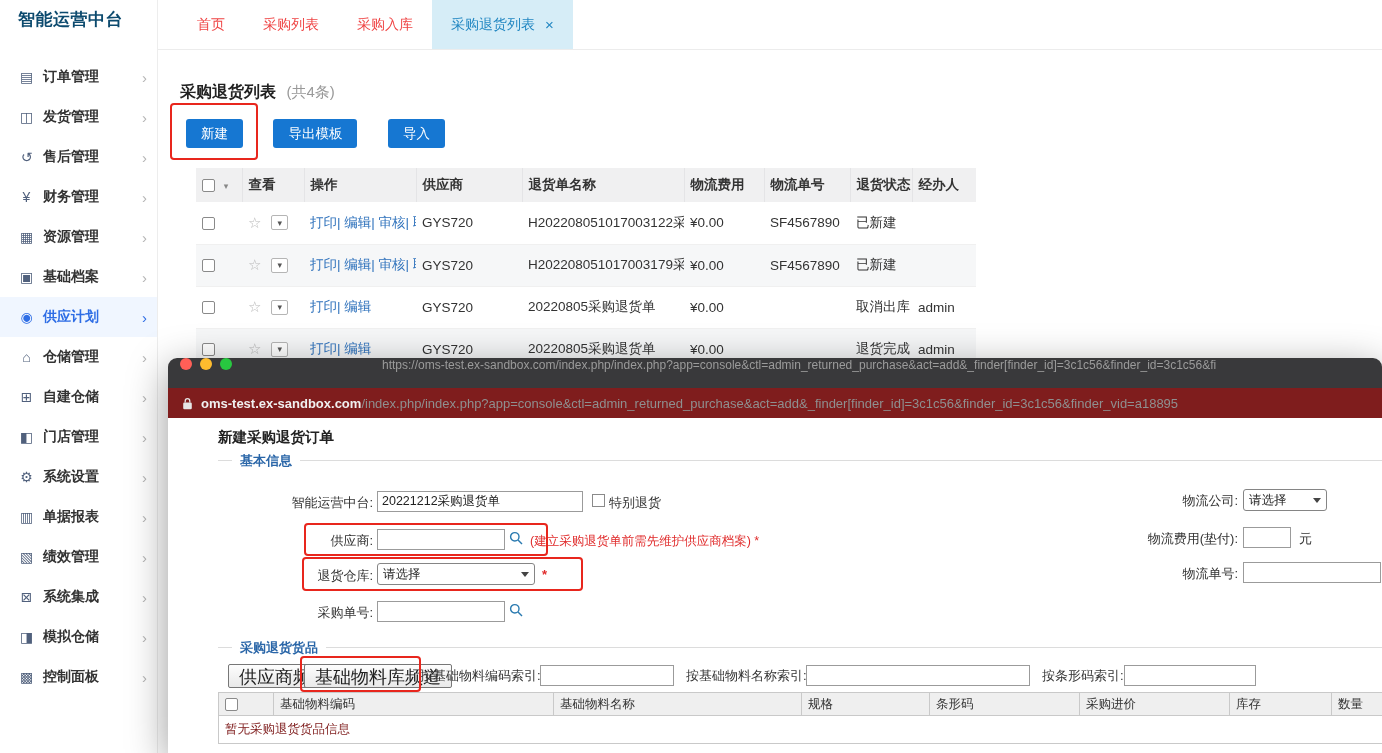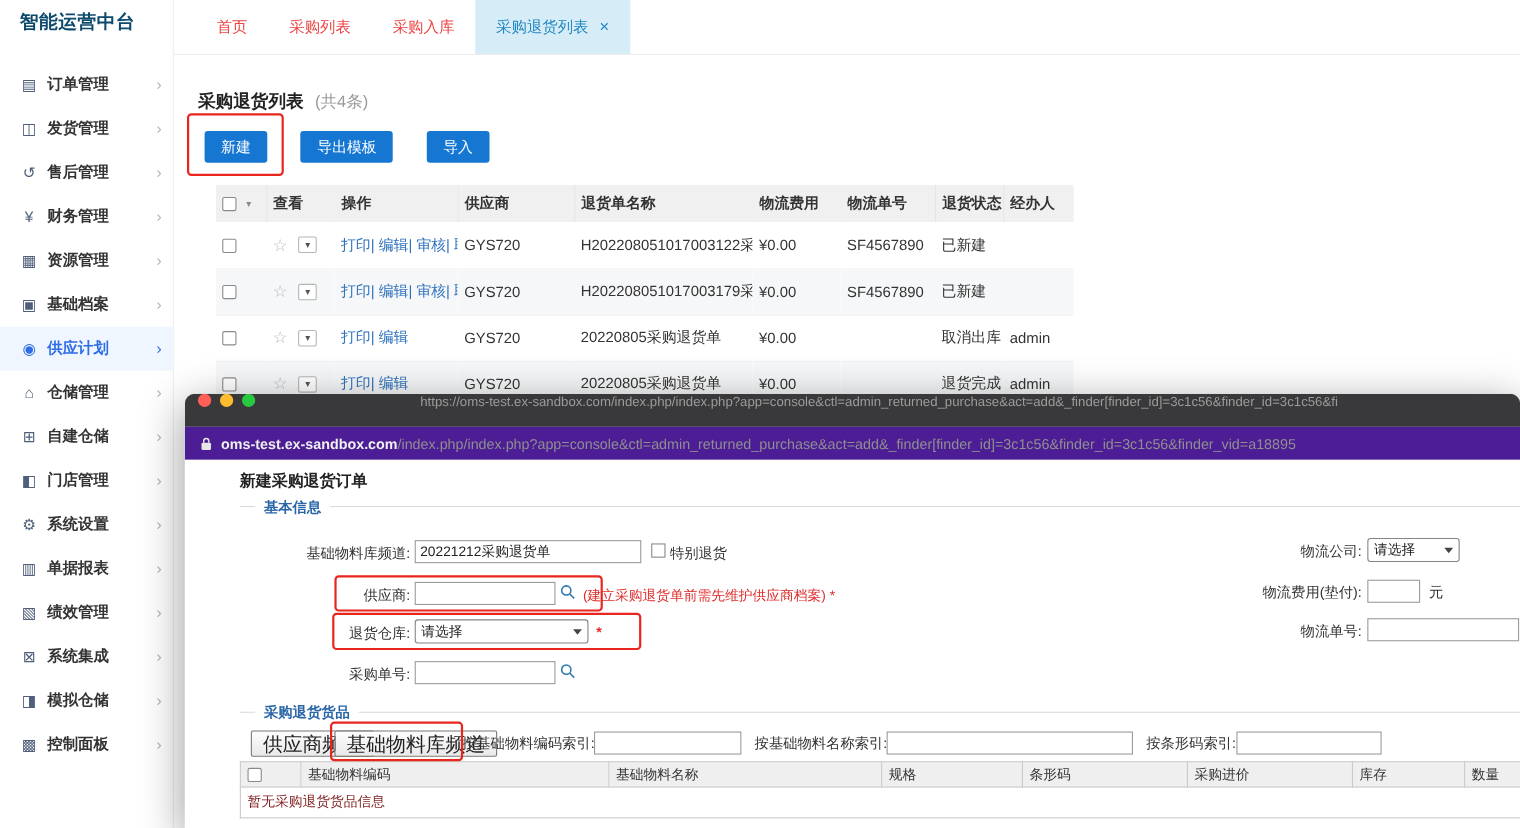--- a/index.html
+++ b/index.html
@@ -54,21 +54,21 @@
 
   
   .popup{position:absolute;left:168px;top:358px;width:1214px;height:395px;z-index:10;
     border-radius:9px 9px 0 0;overflow:hidden;background:#fff;box-shadow:0 10px 40px rgba(0,0,0,.4)}
   .popup-titlebar{height:30px;background:#39393b;display:flex;align-items:flex-start;padding:0 12px}
   .traffic{display:flex;gap:8px}
   .light{width:12px;height:12px;border-radius:50%;cursor:pointer}
   .light.red{background:#ff5f57}.light.yellow{background:#febc2e}.light.green{background:#28c840}
   .titlebar-url{flex:1;font-size:12px;color:#9b9b9b;white-space:nowrap;overflow:hidden;
     padding-left:150px;text-align:left}
-  .popup-addressbar{height:30px;background:#4c1d95;display:flex;align-items:center;padding:0 14px;
+  .popup-addressbar{height:30px;background:#7f1d1d;display:flex;align-items:center;padding:0 14px;
     font-size:13px;white-space:nowrap;overflow:hidden}
   .lock-icon{margin-right:8px;display:inline-flex}
   .addr-domain{color:#f0f0f0;font-weight:bold}
   .addr-path{color:#8f8f8f}
   .popup-body{position:relative;height:335px;background:#fff;font-size:13px}
   .popup-title{position:absolute;left:50px;top:10px;font-size:14.5px;font-weight:bold;color:#222}
   .fs-line{position:absolute;left:50px;right:0;border-top:1px solid #dcdcdc}
   .fs-legend{position:absolute;left:64px;background:#fff;padding:0 8px;color:#2a66a8;
     font-weight:bold;font-size:13px;line-height:15px}
   .f-label{position:absolute;text-align:right;line-height:22px;color:#333;font-size:13px;white-space:nowrap}
@@ -337,21 +337,21 @@
       <span class="addr-domain">oms-test.ex-sandbox.com</span>
         <span class="addr-path">/index.php/index.php?app=console&amp;ctl=admin_returned_purchase&amp;act=add&amp;_finder[finder_id]=3c1c56&amp;finder_id=3c1c56&amp;finder_vid=a18895</span>
     </div>
 
     <div class="popup-body">
       <div class="popup-title">新建采购退货订单</div>
 
       <div class="fs-line" style="top:42px"></div>
       <div class="fs-legend" style="top:35px">基本信息</div>
 
-      <div class="f-label" style="left:40px;top:74px;width:165px">基础物料库频道:</div>
+      <div class="f-label" style="left:40px;top:74px;width:165px">智能运营中台:</div>
       <input class="f-input" style="left: 209px; top: 73px; width: 206px;" value="20221212采购退货单">
       <span class="pcb" style="left:424px;top:76px"></span>
       <div class="f-label" style="left:441px;top:74px;text-align:left">特别退货</div>
       <div class="f-label" style="left:960px;top:72px;width:110px">物流公司:</div>
       <div class="f-select" style="left:1075px;top:71px;width:84px">
         <span>请选择</span>
         <span class="sel-caret"></span>
       </div>
 
       <div class="f-label" style="left:40px;top:112px;width:165px">供应商:</div>

